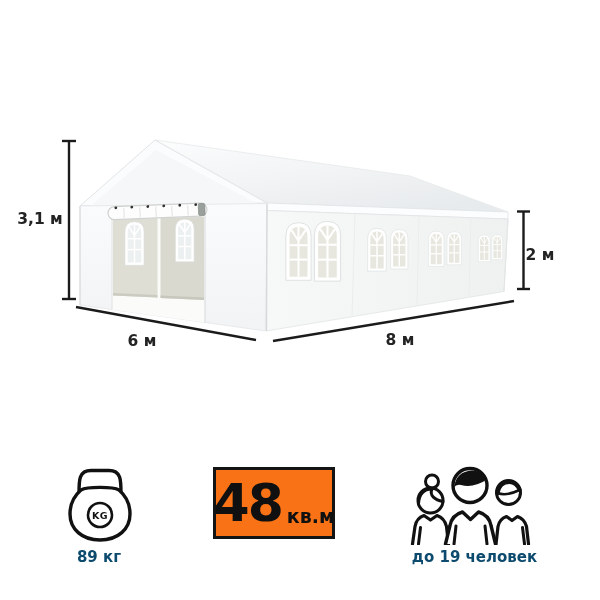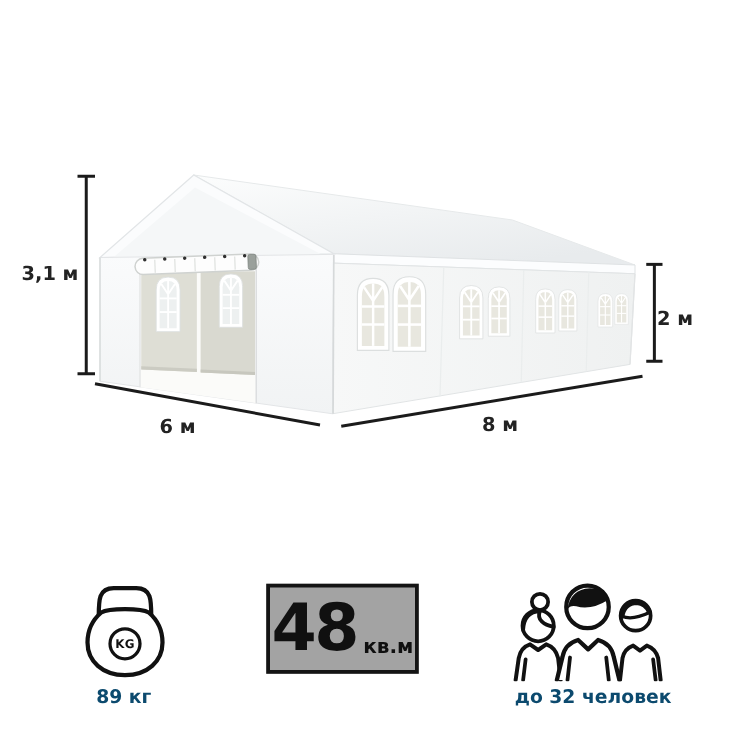--- a/index.html
+++ b/index.html
@@ -7,24 +7,24 @@
          font-family:"DejaVu Sans","Liberation Sans",sans-serif;}
   svg{display:block;}
   .dim-label{font-family:"DejaVu Sans","Liberation Sans",sans-serif;
              font-size:15.5px;font-weight:bold;fill:#232323;}
   .kg-badge{font-family:"DejaVu Sans","Liberation Sans",sans-serif;
             font-size:9.5px;font-weight:bold;fill:#111;letter-spacing:.3px;}
   .spec-item{position:absolute;text-align:center;}
   .spec-caption{position:absolute;font-size:15px;font-weight:bold;color:#0c4a6e;
                 text-align:center;white-space:nowrap;}
   .area-box{position:absolute;left:213px;top:467px;width:122px;height:72px;
-            border:3px solid #141414;box-sizing:border-box;background:#a3a3a3;
+            border:3px solid #141414;box-sizing:border-box;background:#f97316;
             display:flex;align-items:center;justify-content:center;text-align:center;}
   .area-value{font-size:52px;font-weight:bold;color:#101010;line-height:1;letter-spacing:-2px;}
-  .area-unit{font-size:16px;font-weight:bold;color:#101010;margin-left:5px;
+  .area-unit{font-size:19px;font-weight:bold;color:#101010;margin-left:5px;
              transform:translateY(13px);}
 </style>
 </head>
 <body>
 
 <div id="stage">
 
   <svg width="600" height="460" viewBox="0 0 600 460">
     <defs>
       <linearGradient id="roofGrad" x1="0" y1="0" x2="0.7" y2="1">
@@ -161,15 +161,15 @@
     </g>
 
     <g stroke="#111" stroke-linecap="round" stroke-linejoin="round">
       <circle cx="60" cy="21" r="17" fill="#fff" stroke-width="3.4"></circle>
       <path d="M44,23 Q46,7 62,6 Q74,6.5 77,15 Q63,24 51,20.5 Q46,19.5 44,23 Z" fill="#111" stroke="none"></path>
       <path d="M35.5,79.5 L40,61 Q42,50.5 52.5,47.5 L60.5,55 L68.5,47.5 Q79,50.5 81,61 L85.5,79.5" fill="#fff" stroke-width="3.4"></path>
       <line x1="46" y1="61.5" x2="44" y2="79.5" stroke-width="3"></line>
       <line x1="75" y1="61.5" x2="77" y2="79.5" stroke-width="3"></line>
     </g>
   </svg>
-  <div class="spec-caption" style="left:409px;top:548px;width:131px;">до 32 человек</div>
+  <div class="spec-caption" style="left:409px;top:548px;width:131px;">до 19 человек</div>
 
 </div>
 
 </body></html>

